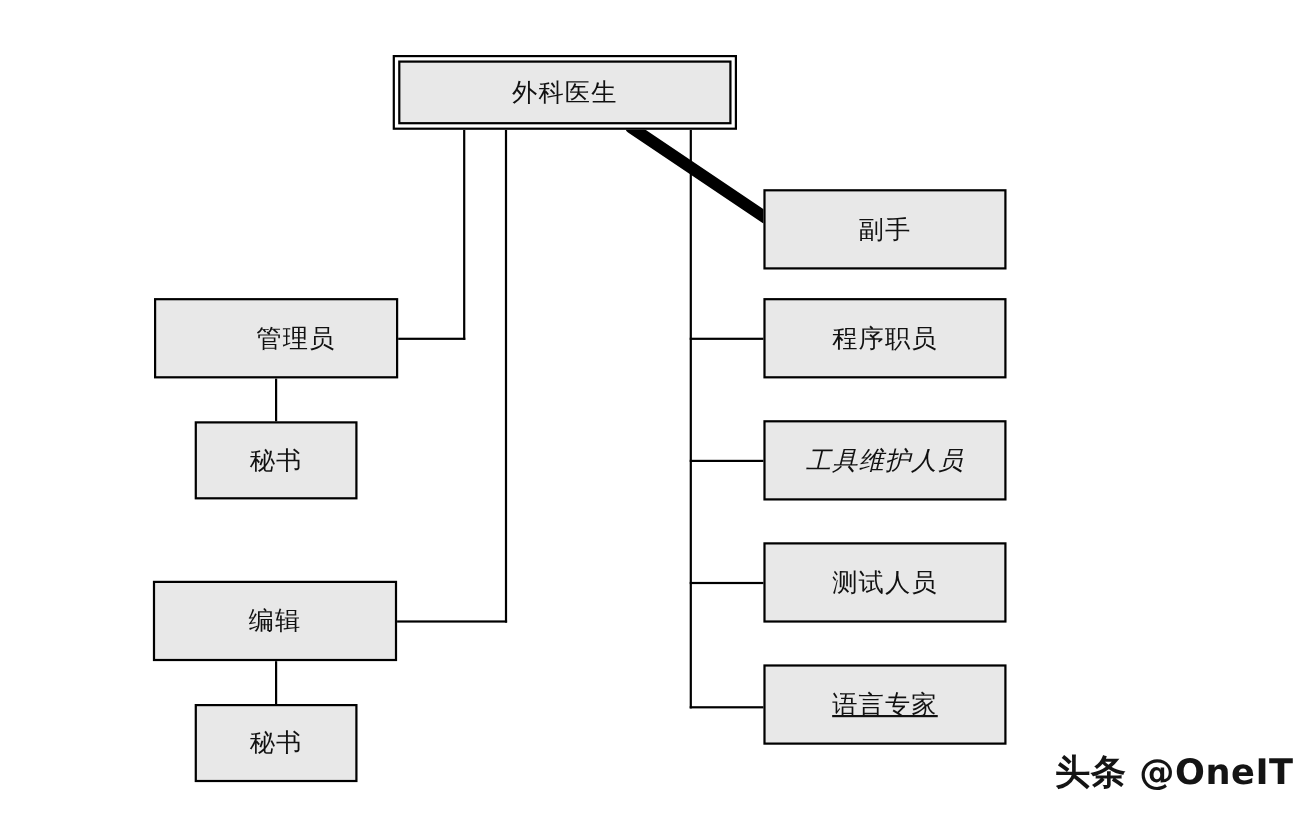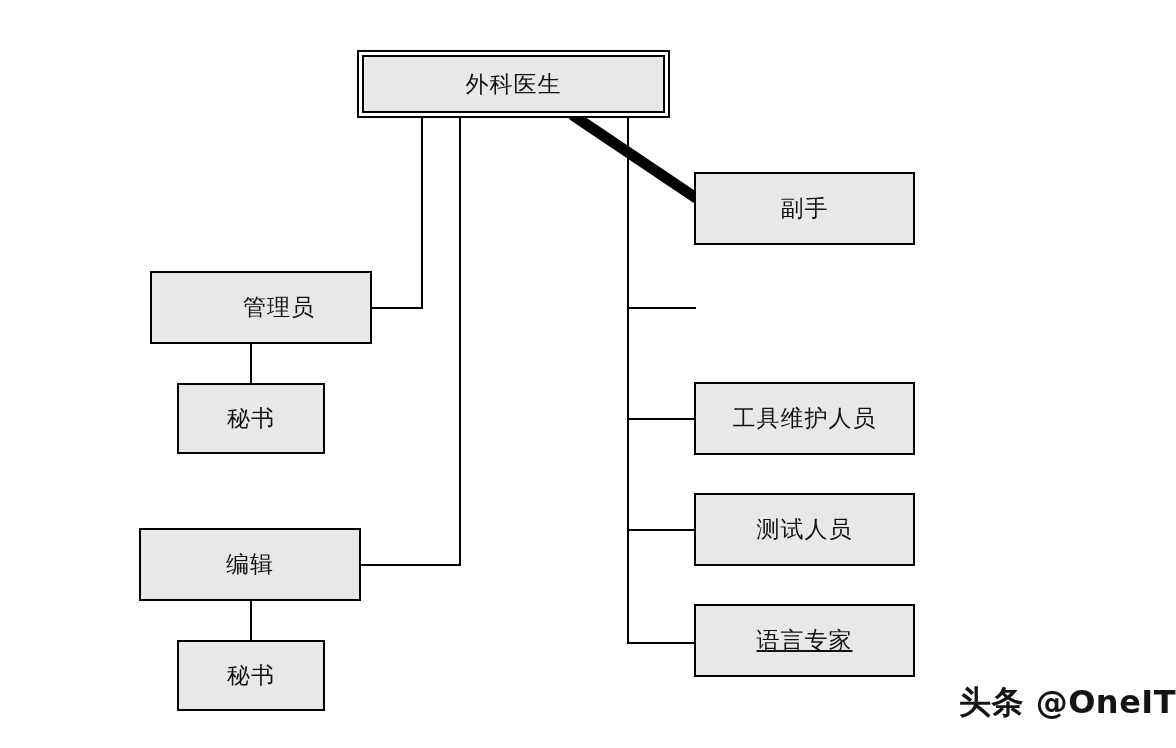--- a/index.html
+++ b/index.html
@@ -93,42 +93,45 @@
   <svg class="link-diagonal" style="left:560px; top:105px; width:150px; height:110px;" viewBox="0 0 150 110">
     <line x1="14" y1="11" x2="136" y2="93" stroke="#000000" stroke-width="11" stroke-linecap="round"></line>
   </svg>
 
   <div class="node root" style="left:357px; top:50px; width:313px; height:68px;">
     <div class="root-inner">
       <span>外科医生</span>
     </div>
   </div>
 
-  <div class="node" style="left:150px; top:271px; width:222px; height:73px;padding-left:36px;">
+  <div class="node" style="left:140px; top:271px; width:222px; height:73px;padding-left:36px;">
     <span>管理员</span>
   </div>
 
   <div class="node" style="left:177px; top:383px; width:148px; height:71px;">
     <span>秘书</span>
   </div>
 
   <div class="node" style="left:139px; top:528px; width:222px; height:73px;align-items:center;">
     <span>编辑</span>
   </div>
 
   <div class="node" style="left:177px; top:640px; width:148px; height:71px;">
     <span>秘书</span>
   </div>
 
   <div class="node" style="left:694px; top:172px; width:221px; height:73px;">
     <span>副手</span>
   </div>
 
+  <div class="node" style="left:694px; top:271px; width:221px; height:73px;">
+    <span>程序职员</span>
+  </div>
 
-  <div class="node" style="left:694px; top:382px; width:221px; height:73px;">
+  <div class="node" style="left:694px; top:382px; width:221px; height:73px;font-style:italic;">
     <span>工具维护人员</span>
   </div>
 
   <div class="node" style="left:694px; top:493px; width:221px; height:73px;">
     <span>测试人员</span>
   </div>
 
   <div class="node" style="left:694px; top:604px; width:221px; height:73px;text-decoration:underline;">
     <span>语言专家</span>
   </div>

